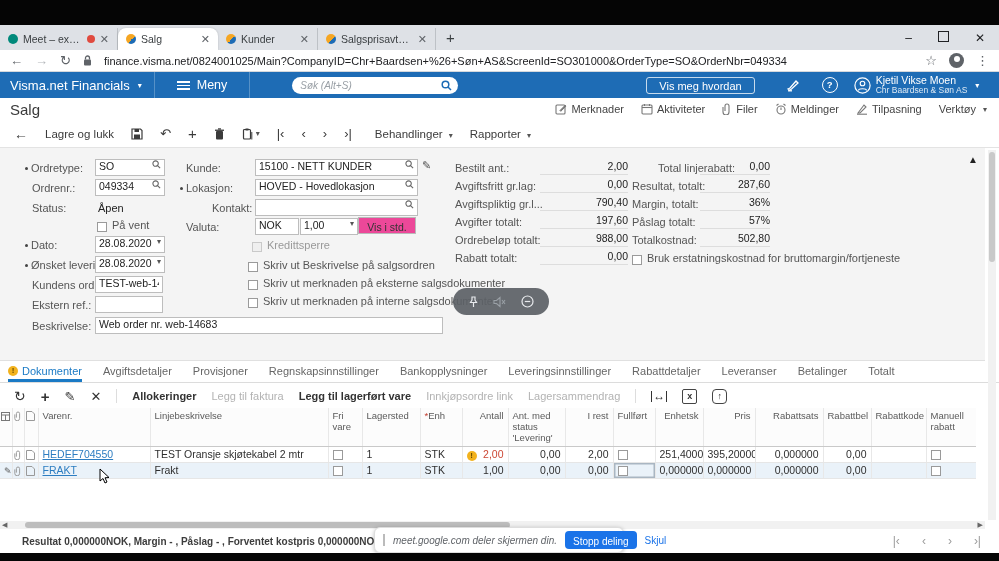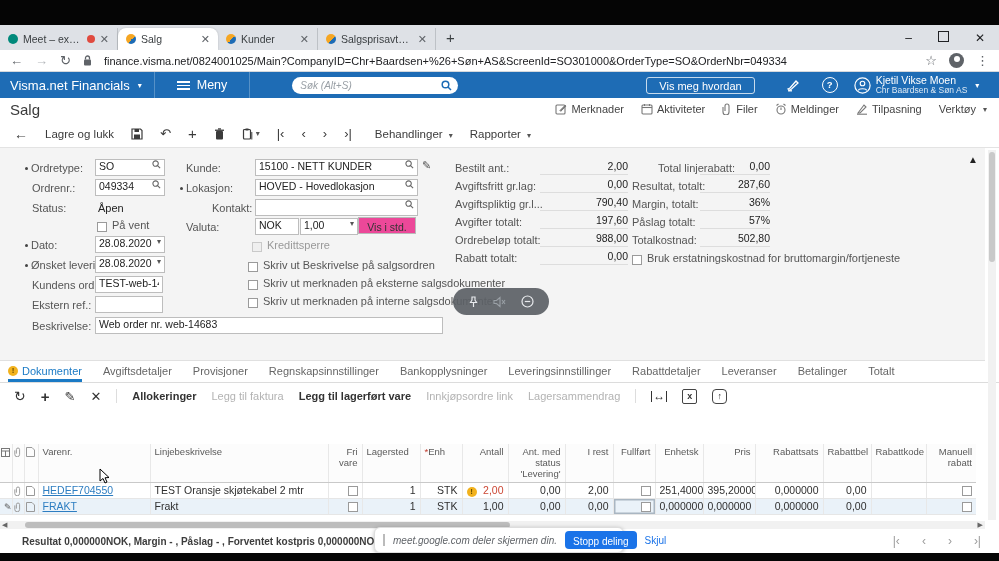--- a/index.html
+++ b/index.html
@@ -77,27 +77,27 @@
   .stab.active{color:#1a7ac5;border-bottom:3px solid #1a7ac5;padding-bottom:2px;}
   .warn{width:10px;height:10px;border-radius:50%;background:#f2b21d;color:#6b4e00;font-size:8px;font-weight:bold;text-align:center;line-height:10px;flex:none;}
   
   .gridbar{top:384px;left:0;width:999px;height:24px;display:flex;align-items:center;gap:15px;padding-left:14px;box-sizing:border-box;}
   .gico{font-size:13px;color:#333;font-weight:bold;}
   .gbtn{font-size:11px;color:#333;}
   .gbtn.dis{color:#b3b3b3;}
   .vsep{width:1px;height:14px;background:#ddd;}
   .iconbox{width:13px;height:13px;border:1px solid #444;border-radius:2px;font-size:9px;font-weight:bold;text-align:center;line-height:12px;color:#333;}
   
-  table.grid{top:408px;left:0;position:absolute;border-collapse:collapse;table-layout:fixed;width:976px;background:#fff;margin-top:36px;}
+  table.grid{top:408px;left:0;position:absolute;border-collapse:collapse;table-layout:fixed;width:976px;background:#fff;}
   table.grid th{font-size:9.5px;font-weight:normal;color:#5a5a5a;text-align:left;vertical-align:top;
      padding:3px 4px 2px 4px;border-right:1px solid #e8e8e8;border-bottom:1px solid #c9c9c9;line-height:1.15;overflow:hidden;background:#fcfcfc;height:31px;box-sizing:border-box;}
   table.grid td{font-size:10.5px;color:#2f2f2f;padding:0 4px;border-right:1px solid #e8e8e8;border-bottom:1px solid #e6e6e6;
      height:16px;white-space:nowrap;overflow:hidden;box-sizing:border-box;}
   table.grid .num{text-align:right;}
-  table.grid .ctr{text-align:right;}
+  table.grid .ctr{text-align:left;}
   tr.row-sel td{background:#eaf2f9;}
   a.cell-link{color:#2d7dc1;text-decoration:underline;}
   .redval{color:#cc4734;}
   .greyval{color:#b4b4b4;}
   .cellfocus{box-shadow:inset 0 0 0 1.5px #a9b6c2;background:#fff;}
   
   .hscroll{top:521px;left:0;width:985px;height:8px;background:#f1f1f1;}
   .hthumb{position:absolute;left:25px;top:1px;width:485px;height:6px;background:#bdbdbd;border-radius:3px;}
   .harrow{position:absolute;top:0;font-size:7px;color:#666;line-height:8px;}
   .vscroll{top:150px;left:988px;width:8px;height:370px;background:#f1f1f1;}

